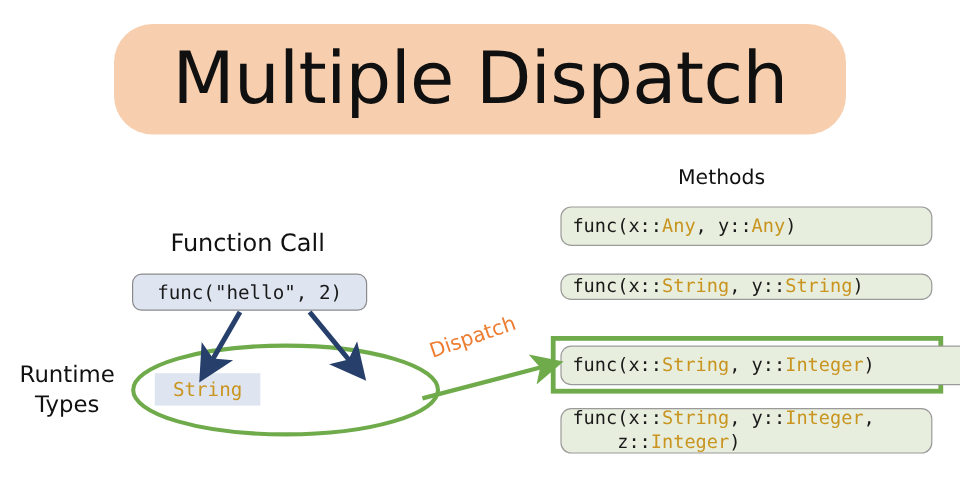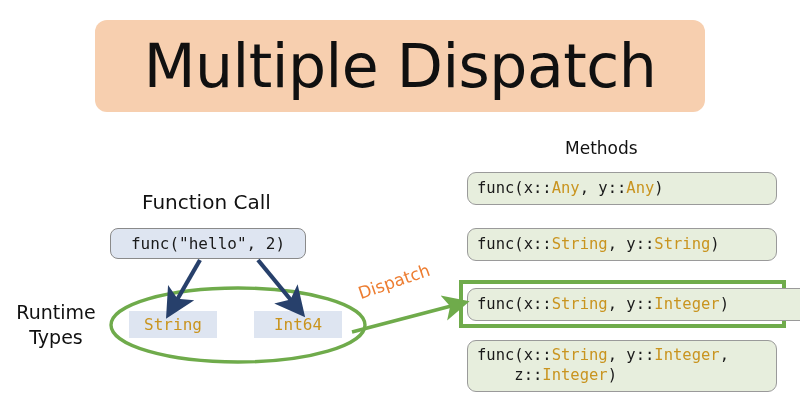--- a/index.html
+++ b/index.html
@@ -25,21 +25,21 @@
   }
 
   
   #title-banner {
     position: absolute;
     left: 95px;
     top: 20px;
     width: 610px;
     height: 92px;
     background: #f7cfaf;
-    border-radius: 12px;
+    border-radius: 32px;
     display: flex;
     align-items: center;
     justify-content: center;
   }
   #title-text {
     font-family: "DejaVu Sans", sans-serif;
     font-size: 60px;
     font-weight: 400;
     color: #101010;
     letter-spacing: -0.5px;
@@ -135,23 +135,23 @@
     font-size: 15.5px;
     color: #1a1a1a;
     white-space: pre;
     line-height: 1.28;
   }
   .method-box .type {
     color: #c9941f;
   }
 
   #method-box-0 { top: 172px; width: 310px; height: 33px; }
-  #method-box-1 { top: 228px; width: 310px; height: 33px; }
+  #method-box-1 { top: 228px; width: 310px; height: 22px; }
   #method-box-2 { top: 288px; width: 368px; height: 33px; }
-  #method-box-3 { top: 340px; width: 310px; height: 52px; align-items: center; }
+  #method-box-3 { top: 340px; width: 310px; height: 38px; align-items: center; }
 
   
   #dispatch-highlight {
     position: absolute;
     left: 459px;
     top: 280px;
     width: 327px;
     height: 48px;
     box-sizing: border-box;
     border: 4px solid #6fab4b;
@@ -193,23 +193,20 @@
   <div class="plain-label" id="function-call-label">Function Call</div>
 
   <div class="plain-label" id="runtime-types-label">Runtime Types</div>
 
   <div id="function-call-box">
     <span class="code">func("hello", 2)</span>
   </div>
 
   <div class="type-chip" id="type-chip-string">
     <span class="code">String</span>
-  </div>
-  <div class="type-chip" id="type-chip-int64">
-    <span class="code">Int64</span>
   </div>
 
   <div id="dispatch-highlight"></div>
 
   <div class="method-box" id="method-box-0">
     <span class="code"><span>func(x::</span><span class="type">Any</span><span>, y::</span><span class="type">Any</span><span>)</span></span>
   </div>
 
   <div class="method-box" id="method-box-1">
     <span class="code"><span>func(x::</span><span class="type">String</span><span>, y::</span><span class="type">String</span><span>)</span></span>

